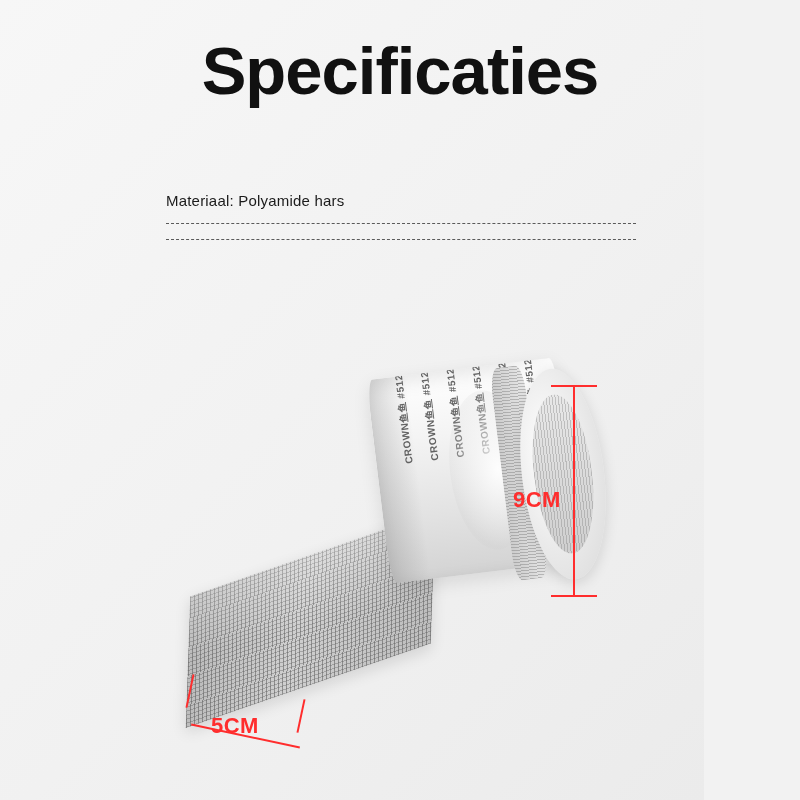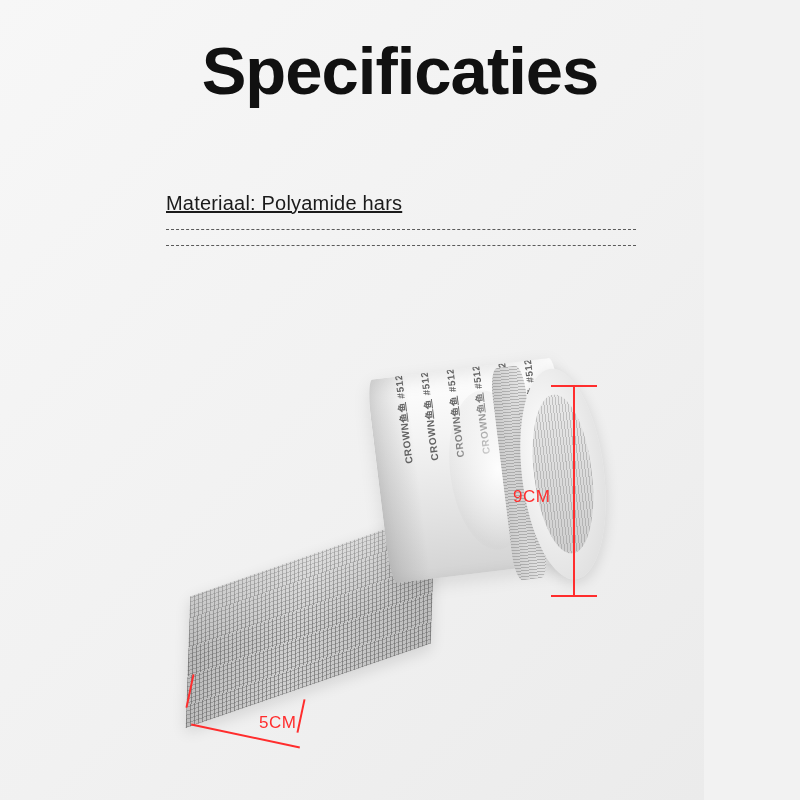--- a/index.html
+++ b/index.html
@@ -32,24 +32,23 @@
     color: #111111;
     line-height: 1.1;
   }
   .spec-block {
     position: absolute;
     left: 166px;
     top: 192px;
     width: 470px;
   }
   .spec-row {
-    font-size: 20px;
+    font-size: 15px;
     color: #1b1b1b;
     padding-bottom: 14px;
-    text-decoration: underline;
   }
   .spec-row .spec-text {
     display: block;
     letter-spacing: 0.2px;
   }
   .dashed-rule {
     width: 470px;
     height: 0;
     border-top: 1.5px dashed #5a5a5a;
     margin-bottom: 15px;
@@ -167,22 +166,22 @@
     height: 160px;
     border-radius: 50%;
     background: radial-gradient(ellipse at 60% 50%, rgba(255,255,255,0.9), rgba(200,200,200,0.15) 70%, rgba(255,255,255,0));
     transform: rotate(-7deg);
   }
 
   
   .dim {
     position: absolute;
     color: #ff2d2d;
-    font-size: 17px;
-    font-weight: normal;
+    font-size: 22px;
+    font-weight: bold;
     letter-spacing: 0.5px;
   }
   .v-line {
     position: absolute;
     left: 573px;
     top: 385px;
     width: 2px;
     height: 212px;
     background: #ff2d2d;
   }
@@ -213,21 +212,20 @@
     position: absolute;
     width: 2px;
     height: 34px;
     background: #ff2d2d;
   }
   .h-cap-left { left: 189px; top: 674px; transform: rotate(12deg); }
   .h-cap-right { left: 300px; top: 699px; transform: rotate(12deg); }
   .label-5cm {
     left: 211px;
     top: 713px;
-    margin-left: 48px;
   }
 </style>
 </head>
 <body>
 
 <div class="page">
 
   <div class="title">Specificaties</div>
 
   <div class="spec-block">

